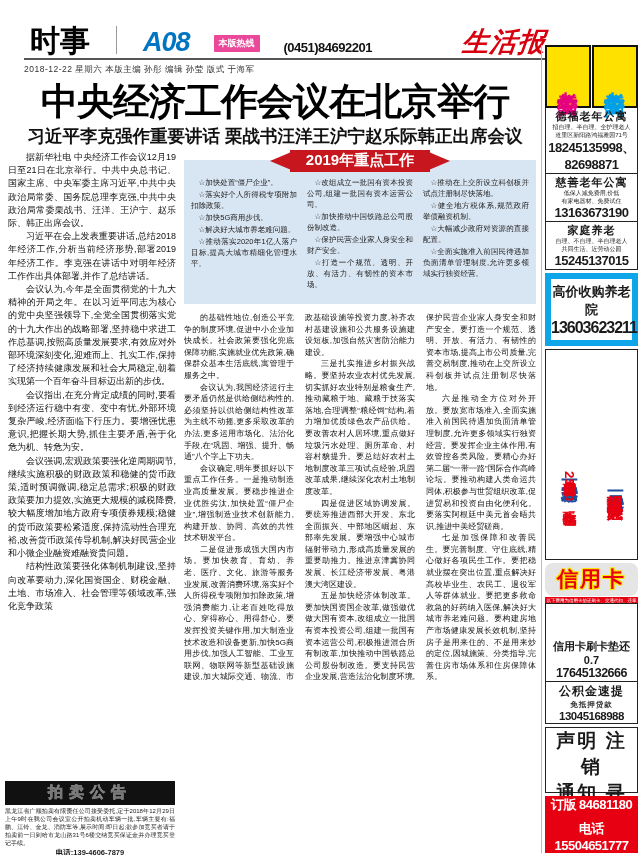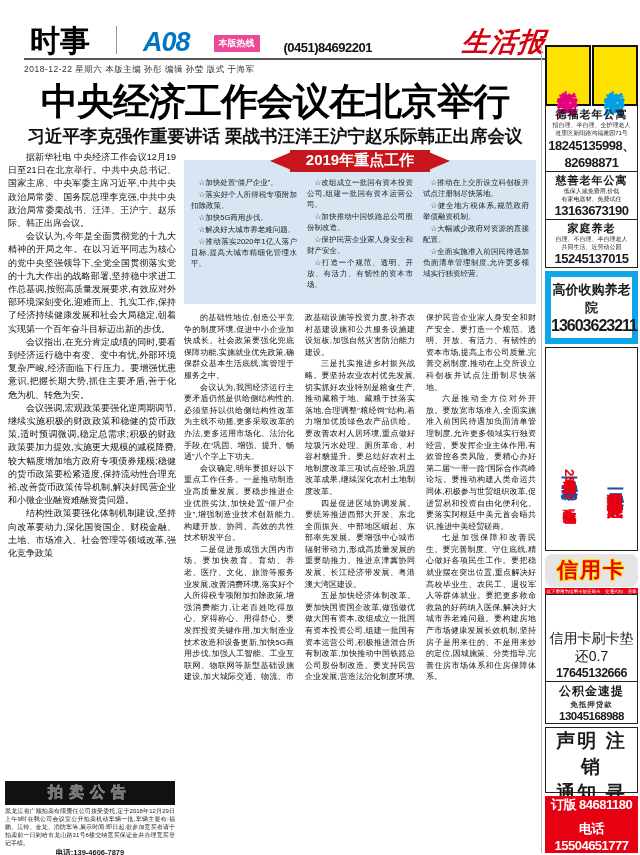--- a/index.html
+++ b/index.html
@@ -67,21 +67,21 @@
   .yy-col{display:block;text-align:center;font-weight:900;line-height:46px;}
   .yy-blue{color:#1e4fa0;font-size:17px;text-orientation:upright;}
   .yy-red{color:#e60012;font-size:16px;text-orientation:mixed;}
   .yy-col.left .yy-red{font-size:13.5px;}
   .yy-det{font-size:5.5px;line-height:6.5px;text-align:center;color:#222;}
   .xyk-green{margin-top:3px;background:#e5e5e5;border-radius:8px;text-align:center;padding:2px 0 3px;}
   .xyk-green span{color:#e60012;font-weight:900;font-size:21px;letter-spacing:2px;
        text-shadow:-1px -1px 0 #ffe100,1px -1px 0 #ffe100,-1px 1px 0 #ffe100,1px 1px 0 #ffe100;}
   .xyk-band{background:#e60012;color:#fff;font-size:4.5px;line-height:5.5px;text-align:center;padding:1px;margin-top:1px;height:9px;overflow:hidden;}
   .xyk-lines{border:1px solid #222;text-align:center;padding:1px 0;}
-  .xyk-lines .a{font-weight:400;font-size:14px;margin-top:34px;}
+  .xyk-lines .a{font-weight:700;font-size:11px;margin-top:34px;}
   .xyk-lines .n{font-weight:900;font-size:12.5px;letter-spacing:-0.5px;}
   .gjj{border:1px solid #222;border-top:none;text-align:center;padding:1px 0;}
   .gjj .a{font-weight:900;font-size:12px;letter-spacing:1px;}
   .gjj .s{font-weight:bold;font-size:7.5px;letter-spacing:1px;color:#333;}
   .gjj .n{font-weight:900;font-size:11.5px;letter-spacing:-0.5px;}
   .shengming{border:1px solid #222;margin-top:3px;height:66px;display:flex;flex-direction:column;
              justify-content:space-around;text-align:center;font-weight:900;font-size:19px;letter-spacing:2px;}
   .dingban{background:#e60012;margin-top:3px;flex:1;display:flex;flex-direction:column;justify-content:center;gap:6px;
            color:#fff;font-weight:900;font-size:13px;text-align:center;letter-spacing:-0.5px;}
 </style>
@@ -98,20 +98,21 @@
     <div class="hot-num">(0451)84692201</div>
   </div>
   <div class="logo">生活报</div>
   <div class="dateline">2018-12-22 星期六  本版主编 孙彤  编辑 孙莹  版式 于海军</div>
 
   <div class="headline">中央经济工作会议在北京举行</div>
   <div class="subhead">习近平李克强作重要讲话 栗战书汪洋王沪宁赵乐际韩正出席会议</div>
 
   <div class="main-left">
       <p>据新华社电 中央经济工作会议12月19日至21日在北京举行。中共中央总书记、国家主席、中央军委主席习近平,中共中央政治局常委、国务院总理李克强,中共中央政治局常委栗战书、汪洋、王沪宁、赵乐际、韩正出席会议。</p>
+      <p>习近平在会上发表重要讲话,总结2018年经济工作,分析当前经济形势,部署2019年经济工作。李克强在讲话中对明年经济工作作出具体部署,并作了总结讲话。</p>
       <p>会议认为,今年是全面贯彻党的十九大精神的开局之年。在以习近平同志为核心的党中央坚强领导下,全党全国贯彻落实党的十九大作出的战略部署,坚持稳中求进工作总基调,按照高质量发展要求,有效应对外部环境深刻变化,迎难而上、扎实工作,保持了经济持续健康发展和社会大局稳定,朝着实现第一个百年奋斗目标迈出新的步伐。</p>
       <p>会议指出,在充分肯定成绩的同时,要看到经济运行稳中有变、变中有忧,外部环境复杂严峻,经济面临下行压力。要增强忧患意识,把握长期大势,抓住主要矛盾,善于化危为机、转危为安。</p>
       <p>会议强调,宏观政策要强化逆周期调节,继续实施积极的财政政策和稳健的货币政策,适时预调微调,稳定总需求;积极的财政政策要加力提效,实施更大规模的减税降费,较大幅度增加地方政府专项债券规模;稳健的货币政策要松紧适度,保持流动性合理充裕,改善货币政策传导机制,解决好民营企业和小微企业融资难融资贵问题。</p>
       <p>结构性政策要强化体制机制建设,坚持向改革要动力,深化国资国企、财税金融、土地、市场准入、社会管理等领域改革,强化竞争政策</p>
     </div>
 
   <div class="focus">
     <div class="focus-bg"></div>
     <div class="ribbon-row">
       <div class="wing l"></div>

